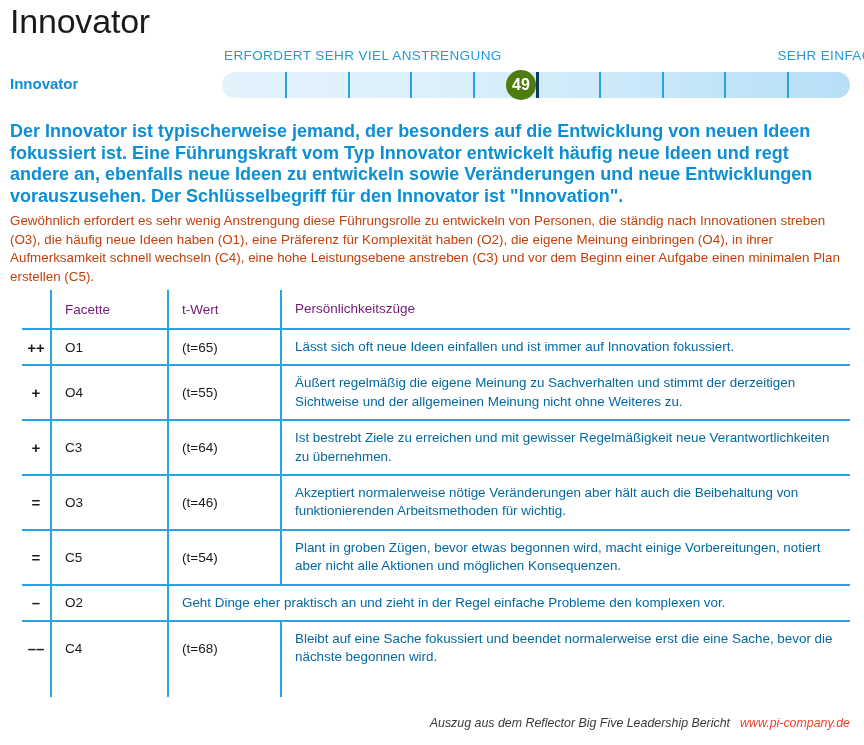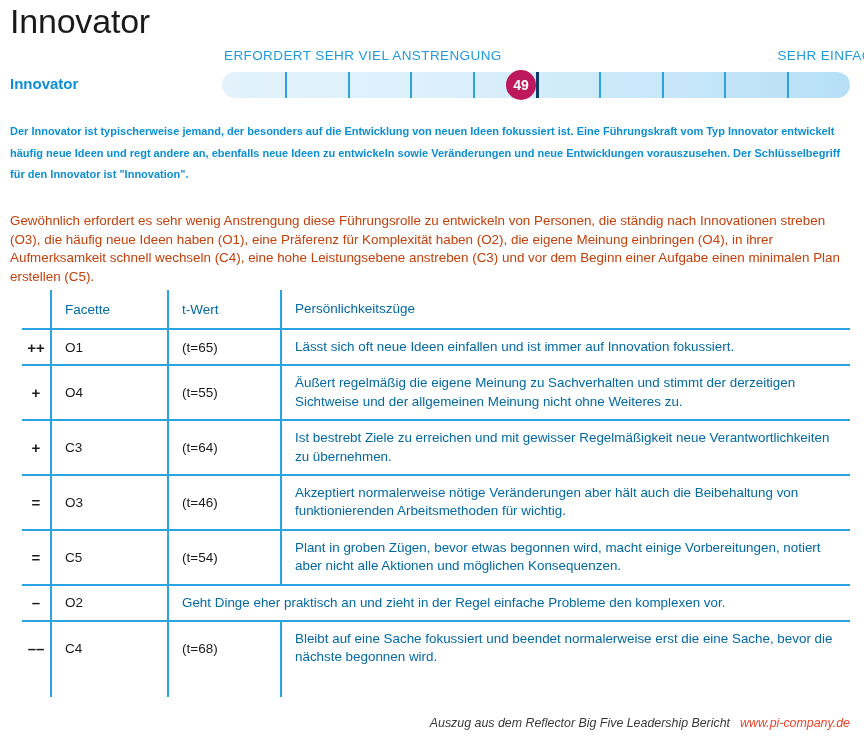--- a/index.html
+++ b/index.html
@@ -74,42 +74,42 @@
     width: 2px;
     height: 26px;
     background: #2aa4e0;
   }
   .scale-marker {
     position: absolute;
     top: 22px;
     width: 30px;
     height: 30px;
     border-radius: 50%;
-    background: #be185d;
+    background: #4d7c0f;
     color: #ffffff;
-    font-size: 14px;
+    font-size: 16px;
     font-weight: bold;
     line-height: 30px;
     text-align: center;
   }
   .scale-marker-tick {
     position: absolute;
     top: 24px;
     width: 3px;
     height: 26px;
     background: #0d3a63;
   }
 
   
   .intro {
     position: absolute;
     left: 10px;
     top: 121px;
     width: 836px;
-    font-size: 11px;
+    font-size: 18px;
     font-weight: bold;
     color: #0c8fd4;
     line-height: 21.5px;
   }
 
   
   .body-para {
     position: absolute;
     left: 10px;
     top: 212px;
@@ -182,21 +182,21 @@
     align-items: center;
     padding: 8px 8px 8px 13px;
     box-sizing: border-box;
     font-size: 13.4px;
     color: #0369a1;
     line-height: 18.4px;
   }
   .ft-head .c-facet,
   .ft-head .c-t,
   .ft-head .c-desc {
-    color: #0369a1;
+    color: #701a75;
     font-size: 13.5px;
     align-items: center;
     text-align: center;
   }
   
   .ft-tail {
     display: flex;
     height: 22px;
   }
   .ft-tail .c-sign { border: none; }

